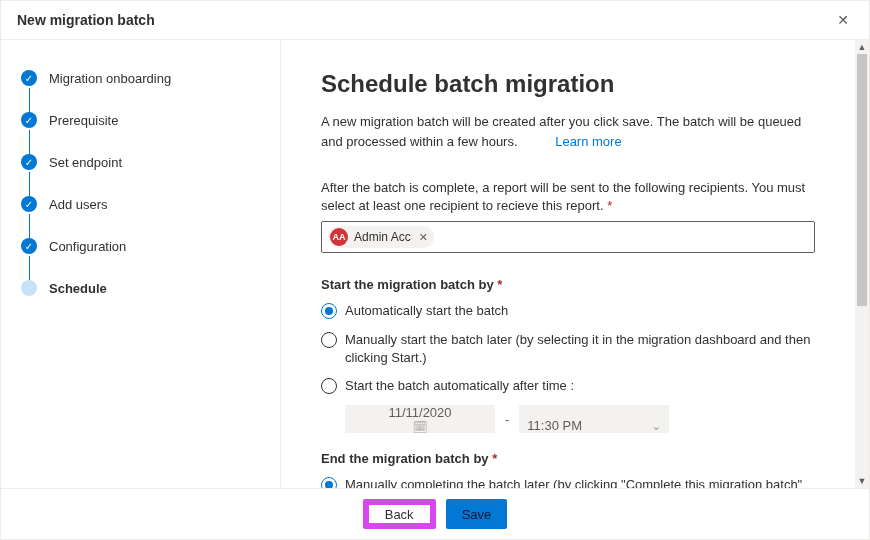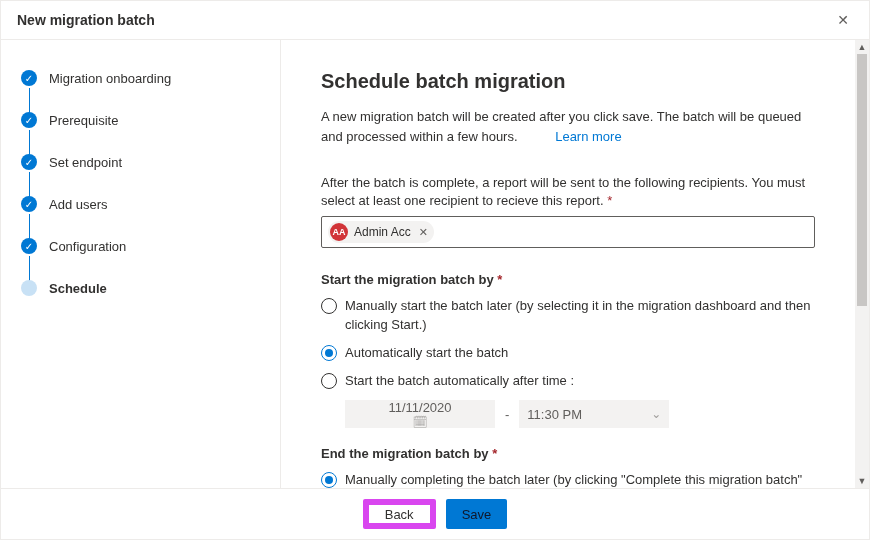--- a/index.html
+++ b/index.html
@@ -111,21 +111,21 @@
   .scroll-thumb {
     position:absolute;
     top:0;
     left:2px;
     right:2px;
     height:60%;
     background:#c8c6c4;
     border-radius:0;
   }
   h1.page-title {
-    font-size: 20px;
+    font-size: 24px;
     font-weight: 600;
     margin: 0 0 14px 0;
   }
   .desc {
     color: #323130;
     line-height: 1.5;
     margin-bottom: 28px;
   }
   .link { color: #0078d4; text-decoration: none; cursor:pointer;margin-left:34px; }
   .field-label {
@@ -211,21 +211,21 @@
     border: none;
     height: 28px;
     display: flex;
     align-items: center;
     justify-content: space-between;
     padding: 0 8px;
     color: #605e5c;
     font-size: 13px;
   }
   .date-input { width: 150px; flex-direction: column; }
-  .time-input { width: 150px; }
+  .time-input { width: 150px; align-items: flex-end; }
   .cal-icon, .chev-icon {
     color: #a19f9d;
     font-size: 12px;
   }
   .dash { color:#605e5c; }
   .footer {
     border-top: 1px solid #edebe9;
     padding: 10px 16px;
     display:flex;
     justify-content:center;
@@ -300,26 +300,26 @@
             <span>Admin Acc</span>
             <span class="chip-x">✕</span>
           </span>
         </div>
 
         <div class="group-label">
           <span>Start the migration batch by</span>
           <span class="req">*</span>
         </div>
         <div class="radio-row">
+          <span class="radio sel"></span>
+          <span>Automatically start the batch</span>
+        </div>
+        <div class="radio-row">
           <span class="radio"></span>
           <span>Manually start the batch later (by selecting it in the migration dashboard and then clicking Start.)</span>
-        </div>
-        <div class="radio-row">
-          <span class="radio sel"></span>
-          <span>Automatically start the batch</span>
         </div>
         <div class="radio-row">
           <span class="radio"></span>
           <span>Start the batch automatically after time :</span>
         </div>
         <div class="datetime-row">
           <div class="date-input">
             <span>11/11/2020</span>
             <span class="cal-icon">🗓</span>
           </div>

